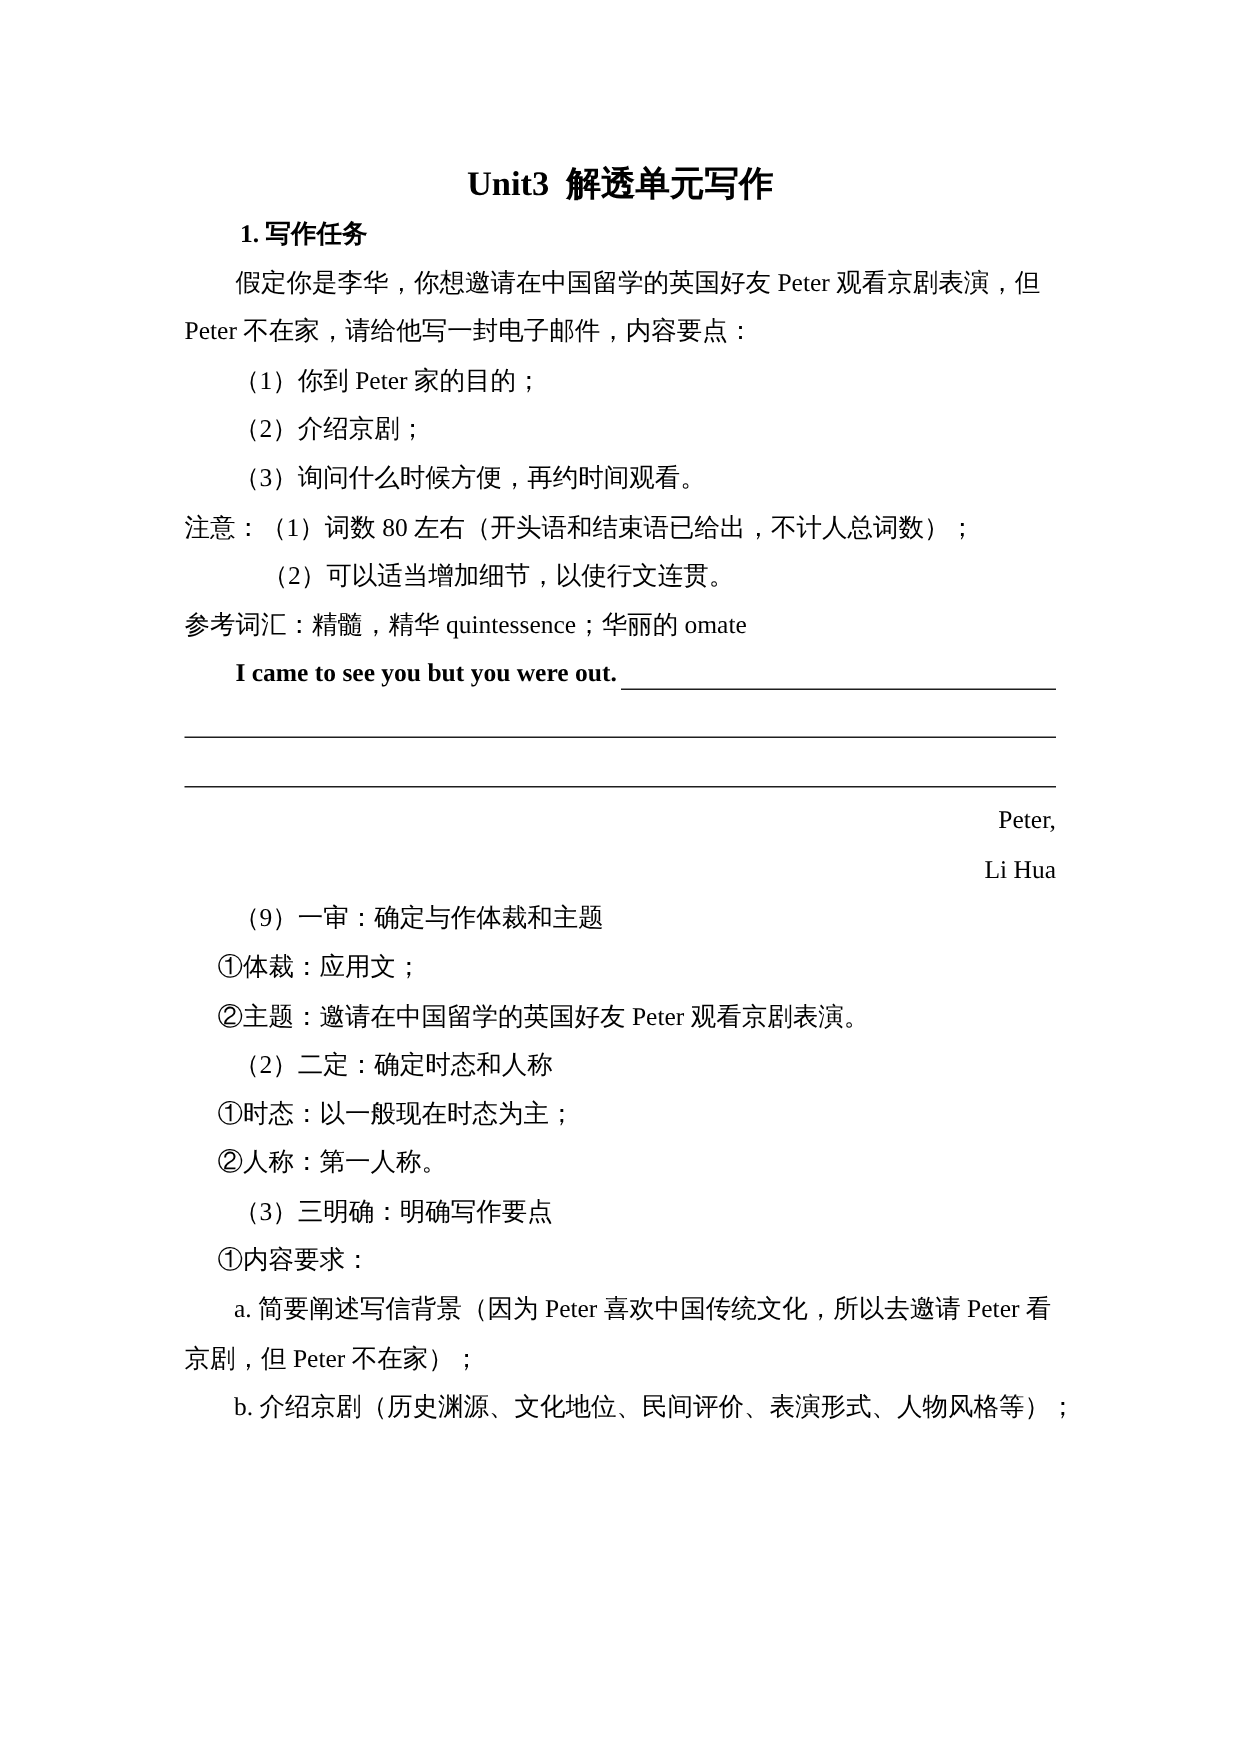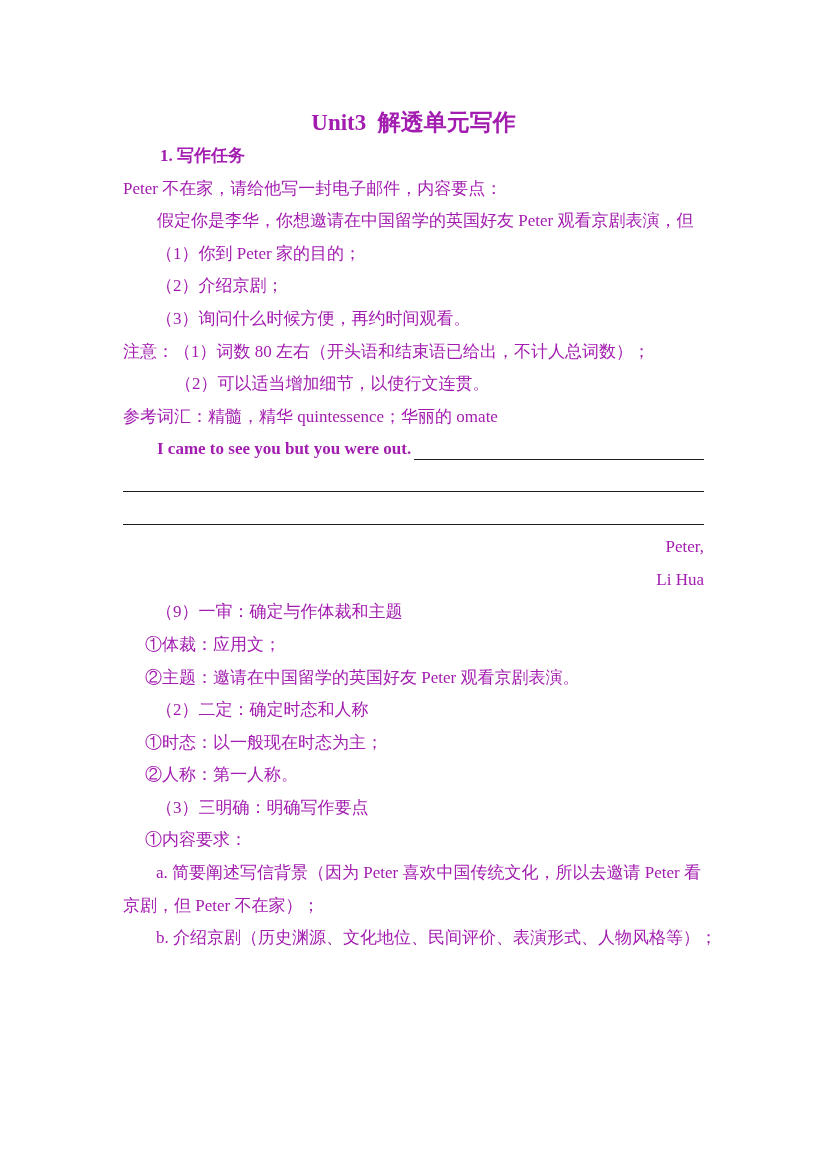--- a/index.html
+++ b/index.html
@@ -2,21 +2,21 @@
 <html><head>
 <meta charset="utf-8">
 <style>
   html,body { margin:0; padding:0; background:#ffffff; }
   .page {
     position:relative;
     width:827px; height:1169px;
     background:#ffffff;
     overflow:hidden;
     font-family:"Liberation Serif","DejaVu Serif",serif;
-    color:#a21caf;
+    color:#000000;
   }
   .doc {
     position:absolute;
     left:123px; top:106px;
     width:581px;
   }
   .title {
     text-align:center;
     font-weight:bold;
     font-size:23px;
@@ -58,22 +58,22 @@
 </style>
 </head>
 <body>
 
 <div class="page">
   <div class="doc">
 
     <div class="title">Unit3  解透单元写作</div>
 
     <div class="row sec">1. 写作任务</div>
+    <div class="row ind-first">假定你是李华，你想邀请在中国留学的英国好友 Peter 观看京剧表演，但</div>
     <div class="row">Peter 不在家，请给他写一封电子邮件，内容要点：</div>
-    <div class="row ind-first">假定你是李华，你想邀请在中国留学的英国好友 Peter 观看京剧表演，但</div>
     <div class="row ind-item">（1）你到 Peter 家的目的；</div>
     <div class="row ind-item">（2）介绍京剧；</div>
     <div class="row ind-item">（3）询问什么时候方便，再约时间观看。</div>
     <div class="row">注意：（1）词数 80 左右（开头语和结束语已给出，不计人总词数）；</div>
     <div class="row ind-note">（2）可以适当增加细节，以使行文连贯。</div>
     <div class="row">参考词汇：精髓，精华 quintessence；华丽的 omate</div>
 
 
     <div class="row opening-row">
       <span class="opening-text">I came to see you but you were out.</span>

